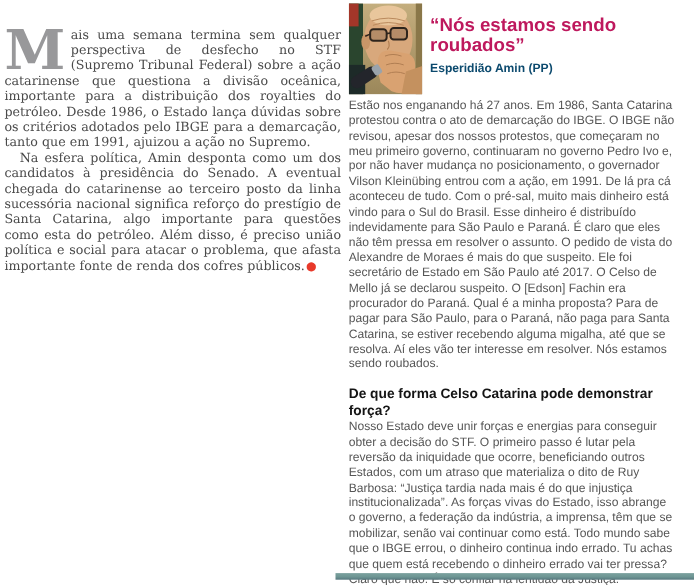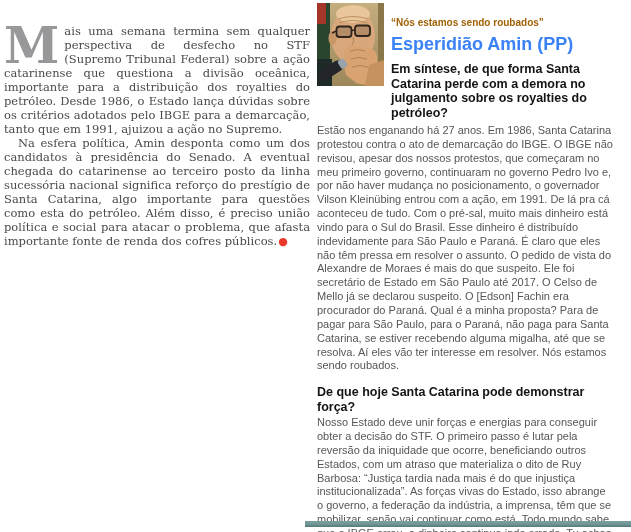--- a/index.html
+++ b/index.html
@@ -31,26 +31,26 @@
     color:#98989a; padding:3px 5px 0 0;
   }
   .endmark { color:#e8392a; font-size:11px; margin-left:1px; }
 
   
   .col-right { position:absolute; left:317px; top:3px; width:309px; }
   .head-row { display:flex; margin-bottom:4px; }
   .photo { width:67px; height:83px; flex:none; overflow:hidden; }
   .head-text { padding:11px 0 0 7px; width:235px; }
   .quote {
-    font-weight:bold; font-size:10px; line-height:18px;
-    color:#a16207; margin-bottom:5px;
+    font-weight:bold; font-size:17px; line-height:18px;
+    color:#be185d; margin-bottom:5px;
   }
   .name {
-    font-weight:bold; font-size:18px; line-height:15px;
-    color:#3b82f6; margin-bottom:10px;
+    font-weight:bold; font-size:11px; line-height:15px;
+    color:#0c4a6e; margin-bottom:10px;
   }
   .question {
     font-weight:bold; font-size:12.5px; line-height:14.5px;
     color:#141414;
   }
   .q2 { margin:0 0 2px 0; }
   .answer {
     margin:0 12px 12px 0;
     font-size:11px; line-height:13.85px;
     color:#565656;
@@ -111,22 +111,21 @@
 
           <g>
             <rect x="1" y="62" width="27" height="11" rx="5.5" fill="#23252b" transform="rotate(-33 14 68)"></rect>
             <rect x="22" y="56.5" width="7.5" height="9" rx="2" fill="#9aa3ab" transform="rotate(-33 25 61)"></rect>
           </g>
         </svg>
       </div>
       <div class="head-text">
         <div class="quote">“Nós estamos sendo roubados”</div>
         <div class="name">Esperidião Amin (PP)</div>
-        <div class="question">Em síntese, de que forma Santa Catarina perde com a demora no julgamento sobre os royalties do petróleo?</div>
       </div>
     </div>
     <p class="answer">Estão nos enganando há 27 anos. Em 1986, Santa Catarina protestou contra o ato de demarcação do IBGE. O IBGE não revisou, apesar dos nossos protestos, que começaram no meu primeiro governo, continuaram no governo Pedro Ivo e, por não haver mudança no posicionamento, o governador Vilson Kleinübing entrou com a ação, em 1991. De lá pra cá aconteceu de tudo. Com o pré-sal, muito mais dinheiro está vindo para o Sul do Brasil. Esse dinheiro é distribuído indevidamente para São Paulo e Paraná. É claro que eles não têm pressa em resolver o assunto. O pedido de vista do Alexandre de Moraes é mais do que suspeito. Ele foi secretário de Estado em São Paulo até 2017. O Celso de Mello já se declarou suspeito. O [Edson] Fachin era procurador do Paraná. Qual é a minha proposta? Para de pagar para São Paulo, para o Paraná, não paga para Santa Catarina, se estiver recebendo alguma migalha, até que se resolva. Aí eles vão ter interesse em resolver. Nós estamos sendo roubados.</p>
-    <div class="question q2">De que hoje Santa Catarina pode demonstrar força?</div>
+    <div class="question q2">De que forma Celso Catarina pode demonstrar força?</div>
     <p class="answer">Nosso Estado deve unir forças e energias para conseguir obter a decisão do STF. O primeiro passo é lutar pela reversão da iniquidade que ocorre, beneficiando outros Estados, com um atraso que materializa o dito de Ruy Barbosa: “Justiça tardia nada mais é do que injustiça institucionalizada”. As forças vivas do Estado, isso abrange o governo, a federação da indústria, a imprensa, têm que se mobilizar, senão vai continuar como está. Todo mundo sabe que o IBGE errou, o dinheiro continua indo errado. Tu achas que quem está recebendo o dinheiro errado vai ter pressa? Claro que não. É só confiar na lentidão da Justiça.</p>
   </div>
 
   <div class="teal-bar"></div>
 </div>
 
 </body></html>

